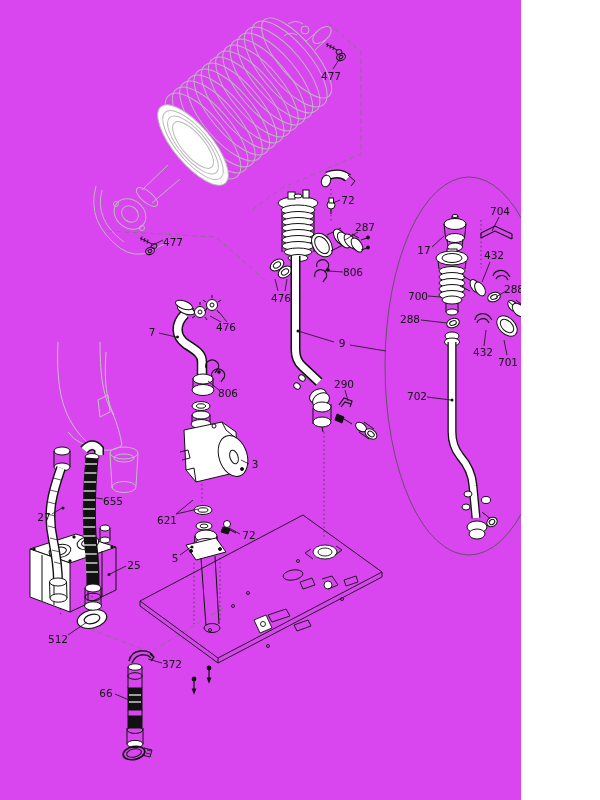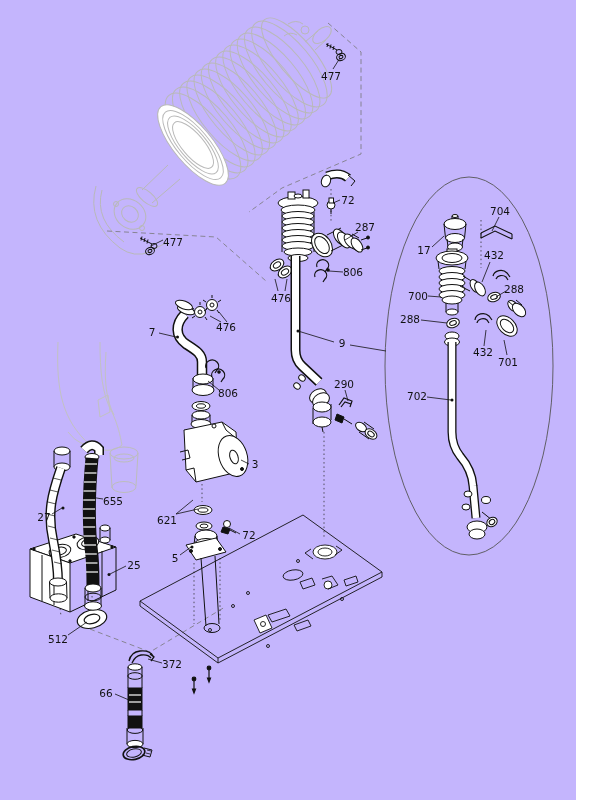--- a/index.html
+++ b/index.html
@@ -1,16 +1,16 @@
 <!DOCTYPE html>
 <html><head>
 <meta charset="utf-8">
 <style>
   html,body{margin:0;padding:0;background:#fff;}
-  .canvas{width:576px;height:800px;position:relative;background:#c4b5fd;overflow:hidden;}
+  .canvas{width:521px;height:800px;position:relative;background:#d946ef;overflow:hidden;}
   svg{display:block;}
   text{font-family:"DejaVu Sans","Liberation Sans",sans-serif;font-size:10.5px;fill:#111;}
 </style>
 </head>
 <body>
 
 <div class="canvas">
 <svg width="600" height="800" viewBox="0 0 600 800">
 
   <g stroke="#b9b9b9" fill="none" stroke-width="1">

